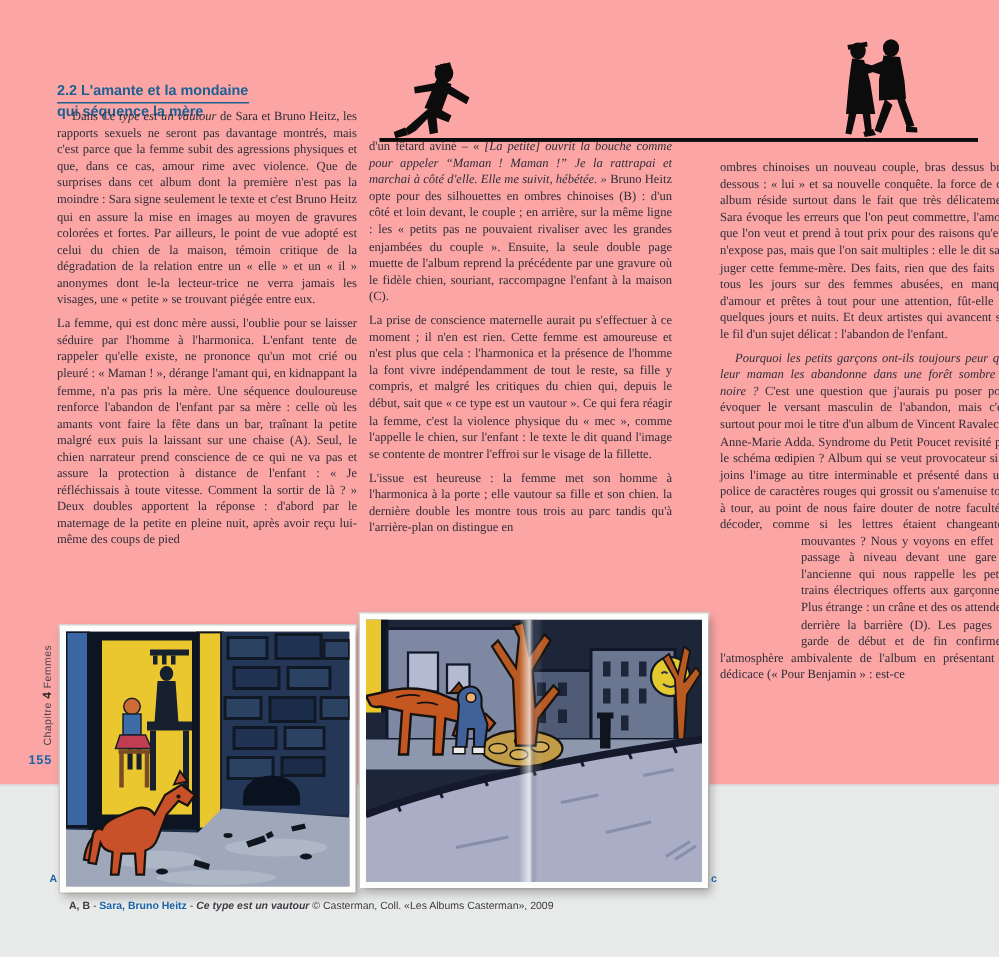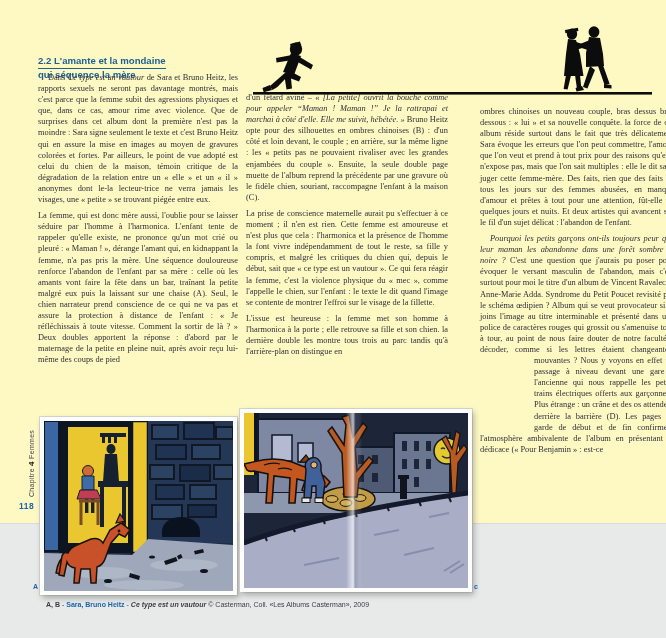--- a/index.html
+++ b/index.html
@@ -1,16 +1,16 @@
 <!DOCTYPE html>
 <html lang="fr"><head>
 <meta charset="utf-8">
 <style>
   html,body{margin:0;padding:0;background:#fff;}
-  .canvas{position:relative;width:666px;height:638px;background:#fef9c3;overflow:hidden;
+  .canvas{position:relative;width:666px;height:638px;background:#fca5a5;overflow:hidden;
           font-family:"Liberation Serif",serif;color:#2e2e38;}
   .gray-band{position:absolute;left:0;top:523px;width:666px;height:115px;
              background:#e8e9e9;border-top:1px solid #d9dada;}
   .header-art{position:absolute;left:250px;top:18px;width:405px;height:80px;}
   .heading{position:absolute;left:38px;top:55px;width:210px;margin:0;
            font-family:"Liberation Sans",sans-serif;font-size:9.6px;font-weight:bold;
            color:#1e6093;line-height:12px;}
   .heading .hl1{border-bottom:1px solid #1e6093;padding-bottom:1px;display:inline-block;}
   .col{position:absolute;font-size:8.4px;line-height:11.1px;text-align:justify;color:#2e2e38;}
   .col p{margin:0 0 5px 0;}
@@ -81,34 +81,34 @@
   </h2>
 
   <div class="col col1">
     <p class="indent"><span>Dans </span><i>Ce type est un vautour</i><span> de Sara et Bruno Heitz, les rapports sexuels ne seront pas davantage montrés, mais c'est parce que la femme subit des agressions physiques et que, dans ce cas, amour rime avec violence. Que de surprises dans cet album dont la première n'est pas la moindre : Sara signe seulement le texte et c'est Bruno Heitz qui en assure la mise en images au moyen de gravures colorées et fortes. Par ailleurs, le point de vue adopté est celui du chien de la maison, témoin critique de la dégradation de la relation entre un « elle » et un « il » anonymes dont le-la lecteur-trice ne verra jamais les visages, une « petite » se trouvant piégée entre eux.</span></p>
     <p>La femme, qui est donc mère aussi, l'oublie pour se laisser séduire par l'homme à l'harmonica. L'enfant tente de rappeler qu'elle existe, ne prononce qu'un mot crié ou pleuré : « Maman ! », dérange l'amant qui, en kidnappant la femme, n'a pas pris la mère. Une séquence douloureuse renforce l'abandon de l'enfant par sa mère : celle où les amants vont faire la fête dans un bar, traînant la petite malgré eux puis la laissant sur une chaise (A). Seul, le chien narrateur prend conscience de ce qui ne va pas et assure la protection à distance de l'enfant : « Je réfléchissais à toute vitesse. Comment la sortir de là ? » Deux doubles apportent la réponse : d'abord par le maternage de la petite en pleine nuit, après avoir reçu lui-même des coups de pied</p>
   </div>
 
   <div class="col col2">
     <p><span>d'un fêtard aviné – « </span><i>[La petite] ouvrit la bouche comme pour appeler “Maman ! Maman !” Je la rattrapai et marchai à côté d'elle. Elle me suivit, hébétée. »</i><span> Bruno Heitz opte pour des silhouettes en ombres chinoises (B) : d'un côté et loin devant, le couple ; en arrière, sur la même ligne : les « petits pas ne pouvaient rivaliser avec les grandes enjambées du couple ». Ensuite, la seule double page muette de l'album reprend la précédente par une gravure où le fidèle chien, souriant, raccompagne l'enfant à la maison (C).</span></p>
     <p>La prise de conscience maternelle aurait pu s'effectuer à ce moment ; il n'en est rien. Cette femme est amoureuse et n'est plus que cela : l'harmonica et la présence de l'homme la font vivre indépendamment de tout le reste, sa fille y compris, et malgré les critiques du chien qui, depuis le début, sait que « ce type est un vautour ». Ce qui fera réagir la femme, c'est la violence physique du « mec », comme l'appelle le chien, sur l'enfant : le texte le dit quand l'image se contente de montrer l'effroi sur le visage de la fillette.</p>
-    <p>L'issue est heureuse : la femme met son homme à l'harmonica à la porte ; elle retrouve sa fille et son chien. la dernière double les montre tous trois au parc tandis qu'à l'arrière-plan on distingue en</p>
+    <p>L'issue est heureuse : la femme met son homme à l'harmonica à la porte ; elle vautour sa fille et son chien. la dernière double les montre tous trois au parc tandis qu'à l'arrière-plan on distingue en</p>
   </div>
 
   <div class="col col3">
     <p>ombres chinoises un nouveau couple, bras dessus bras dessous : « lui » et sa nouvelle conquête. la force de cet album réside surtout dans le fait que très délicatement Sara évoque les erreurs que l'on peut commettre, l'amour que l'on veut et prend à tout prix pour des raisons qu'elle n'expose pas, mais que l'on sait multiples : elle le dit sans juger cette femme-mère. Des faits, rien que des faits de tous les jours sur des femmes abusées, en manque d'amour et prêtes à tout pour une attention, fût-elle de quelques jours et nuits. Et deux artistes qui avancent sur le fil d'un sujet délicat : l'abandon de l'enfant.</p>
     <p class="indent"><i>Pourquoi les petits garçons ont-ils toujours peur que leur maman les abandonne dans une forêt sombre et noire ? </i><span>C'est une question que j'aurais pu poser pour évoquer le versant masculin de l'abandon, mais c'est surtout pour moi le titre d'un album de Vincent Ravalec et Anne-Marie Adda. Syndrome du Petit Poucet revisité par le schéma œdipien ? Album qui se veut provocateur si je joins l'image au titre interminable et présenté dans une police de caractères rouges qui grossit ou s'amenuise tour à tour, au point de nous faire douter de notre faculté à décoder, comme si les lettres étaient changeantes, mouvantes ? Nous y </span><span class="figure-wrap-spacer"></span><span>voyons en effet un passage à niveau devant une gare à l'ancienne qui nous rappelle les petits trains électriques offerts aux garçonnets. Plus étrange : un crâne et des os attendent derrière la barrière (D). Les pages de garde de début et de fin confirment l'atmosphère ambivalente de l'album en présentant la dédicace (« Pour Benjamin » : est-ce</span></p>
   </div>
 
   <div class="chapter-vertical">
     <span>Chapitre</span>
     <b>4</b>
     <span>Femmes</span>
   </div>
-  <div class="page-number">118</div>
+  <div class="page-number">155</div>
 
   <div class="figure figure-a">
     <svg viewBox="0 0 189 170" width="189" height="170">
       <rect width="189" height="170" fill="#1f2c45"></rect>
       <rect x="0" y="0" width="15" height="130" fill="#3a67a4" stroke="#0e1624" stroke-width="2"></rect>
       <rect x="15" y="0" width="89" height="132" fill="#0d1422"></rect>
       <rect x="24" y="6" width="60" height="116" fill="#eac72e"></rect>
       <g fill="#17202f">
         <rect x="56" y="12" width="26" height="4"></rect>
         <rect x="58" y="16" width="3" height="6"></rect>

